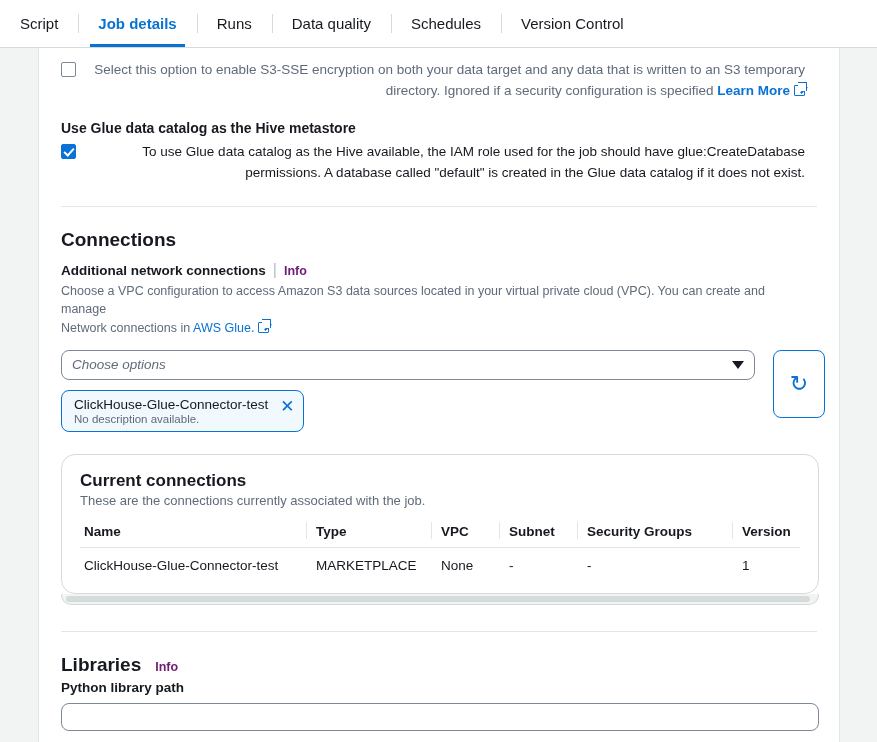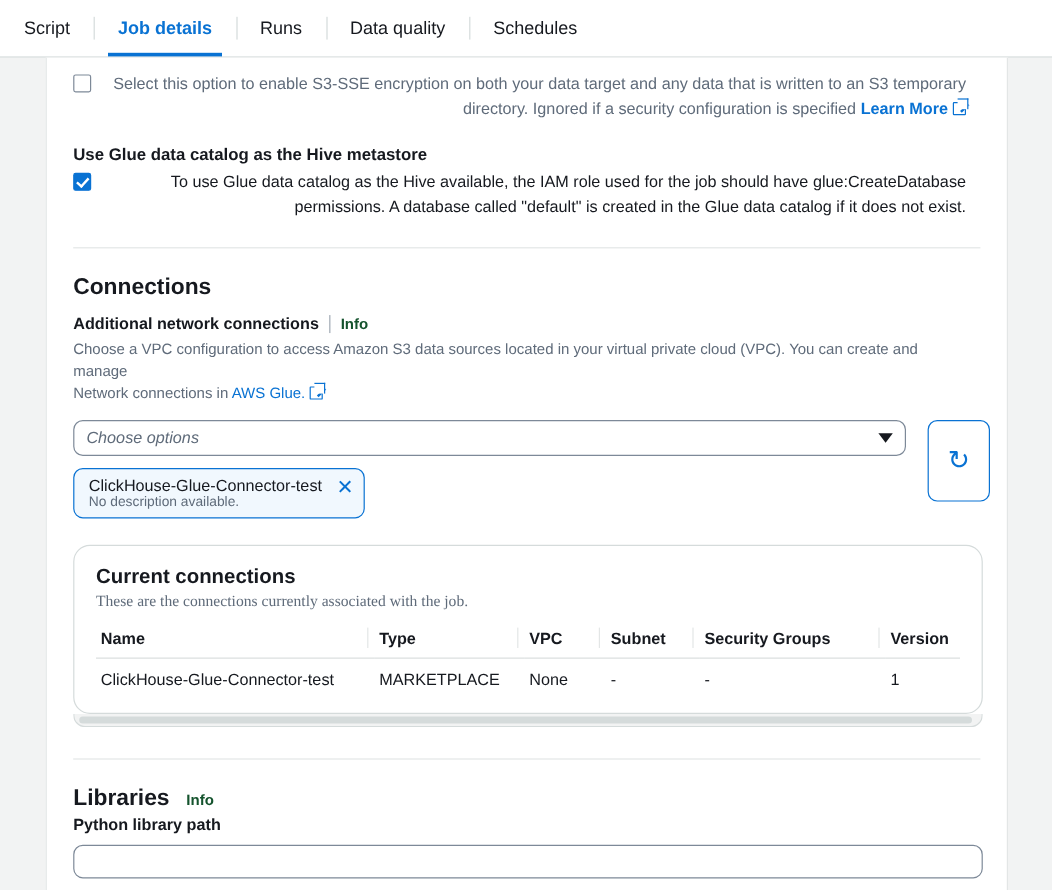--- a/index.html
+++ b/index.html
@@ -159,21 +159,21 @@
     font-size: 13.5px;
     font-weight: 700;
     color: #16191f;
     display: inline-block;
   }
   .label-sep {
     color: #b5bcc4;
     margin: 0 7px;
   }
   .info-link {
-    color: #14532d;
+    color: #701a75;
     font-size: 12.5px;
     font-weight: 700;
     cursor: pointer;
     text-align: center;
   }
   .desc {
     font-size: 12.5px;
     color: #5f6b7a;
     line-height: 1.5;
     margin-top: 3px;
@@ -254,21 +254,21 @@
     margin-top: 22px;
     width: 758px;
   }
   .cc-box {
     border: 1px solid #d5dbdb;
     border-radius: 14px;
     background: #fff;
     padding: 16px 18px 10px 18px;
   }
   .cc-title { font-size: 17px; font-weight: 700; margin: 0 0 2px 0; }
-  .cc-sub { font-size: 13px; color: #5f6b7a; margin-bottom: 10px; font-family: Liberation Serif, serif; }
+  .cc-sub { font-size: 13px; color: #5f6b7a; margin-bottom: 10px; }
   table.cc {
     width: 100%;
     border-collapse: collapse;
     font-size: 13.5px;
   }
   table.cc th {
     text-align: left;
     font-weight: 700;
     color: #16191f;
     padding: 6px 6px 8px 4px;
@@ -335,20 +335,23 @@
       <span>Job details</span>
     </div>
     <div class="tab">
       <span>Runs</span>
     </div>
     <div class="tab">
       <span>Data quality</span>
     </div>
     <div class="tab">
       <span>Schedules</span>
+    </div>
+    <div class="tab">
+      <span>Version Control</span>
     </div>
   </div>
 
   <div class="panel">
     <div class="inner">
 
       
       <div class="row" style="margin-top:12px;">
         <div class="cb"></div>
         <div class="cb-text muted">

